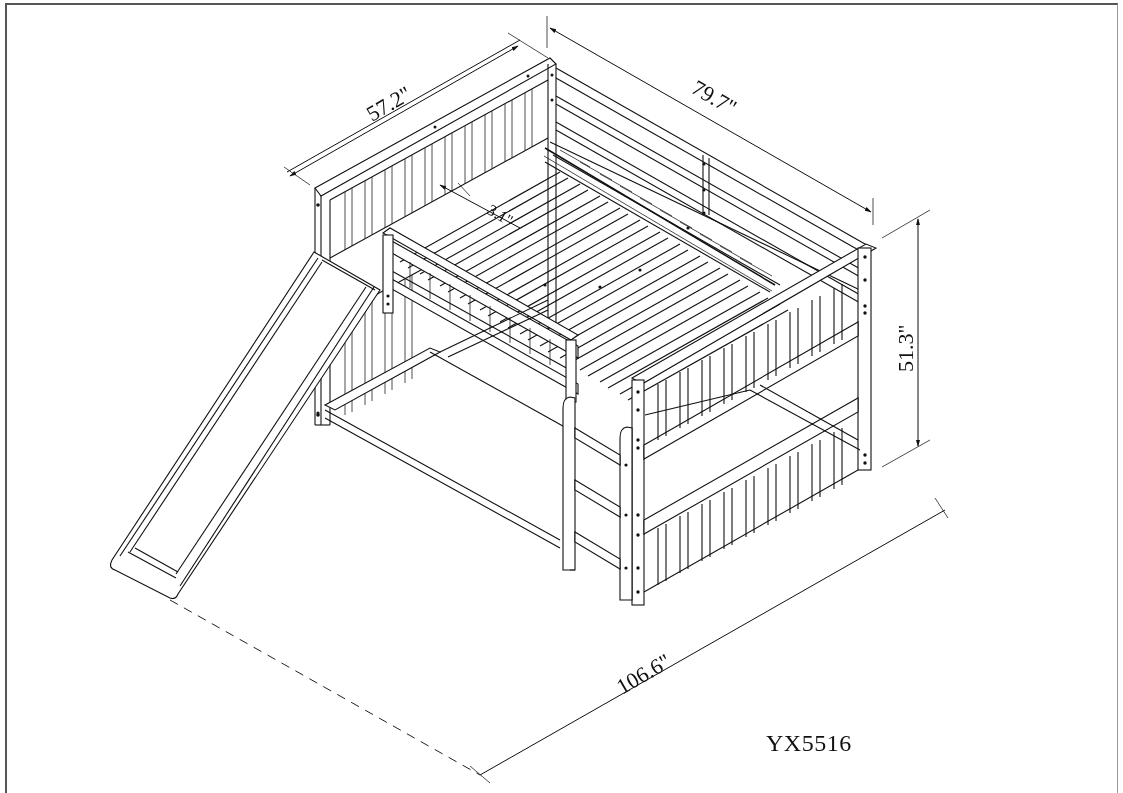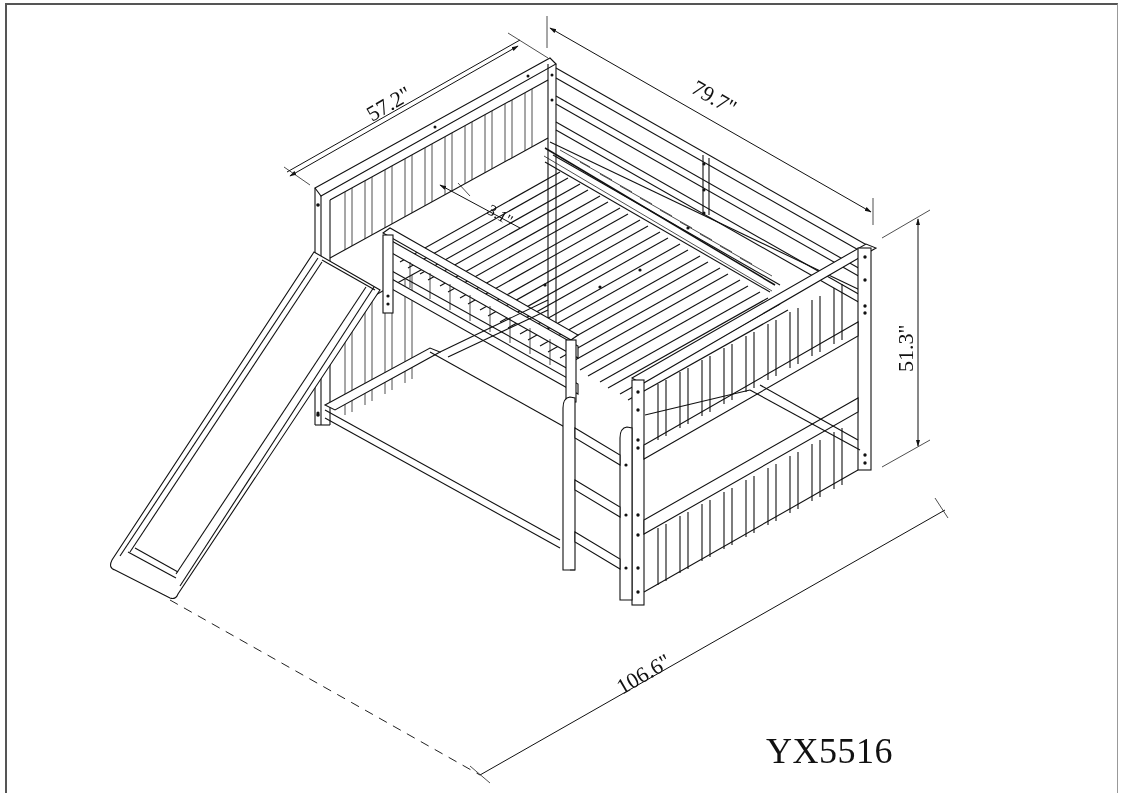--- a/index.html
+++ b/index.html
@@ -7,21 +7,21 @@
   .frame { position: absolute; left: 5px; top: 3px; width: 1113px; height: 800px; border-top: 2px solid #555; border-left: 2px solid #555; border-right: 1px solid #999; box-sizing: border-box; }
   svg { position: absolute; left: 0; top: 0; }
   .ln { stroke: #111; stroke-width: 1.1; fill: none; }
   .ln2 { stroke: #111; stroke-width: 1.5; fill: none; }
   .thin { stroke: #222; stroke-width: 0.8; fill: none; }
   .fillw { fill: #fff; stroke: #111; stroke-width: 1.1; }
   .dash { stroke: #222; stroke-width: 1; stroke-dasharray: 9 7; fill: none; }
   .dim { stroke: #111; stroke-width: 1; fill: none; }
   .dot { fill: #111; }
   .lbl { font-family: "Liberation Serif", "DejaVu Serif", serif; font-size: 22px; fill: #111; }
-  .model { position: absolute; left: 766px; top: 730px; font-size: 36px; color: #111; letter-spacing: 0.5px; }
+  .model { position: absolute; left: 766px; top: 730px; font-size: 24px; color: #111; letter-spacing: 0.5px; }
 </style>
 </head>
 <body>
 
 <div class="frame"></div>
 
 <svg width="1123" height="793" viewBox="0 0 1123 793">
   <defs>
     <marker id="arr" viewBox="0 0 10 10" refX="9" refY="5" markerWidth="7" markerHeight="7" orient="auto-start-reverse">
       <path d="M0,2 L10,5 L0,8 z" fill="#111"></path>

